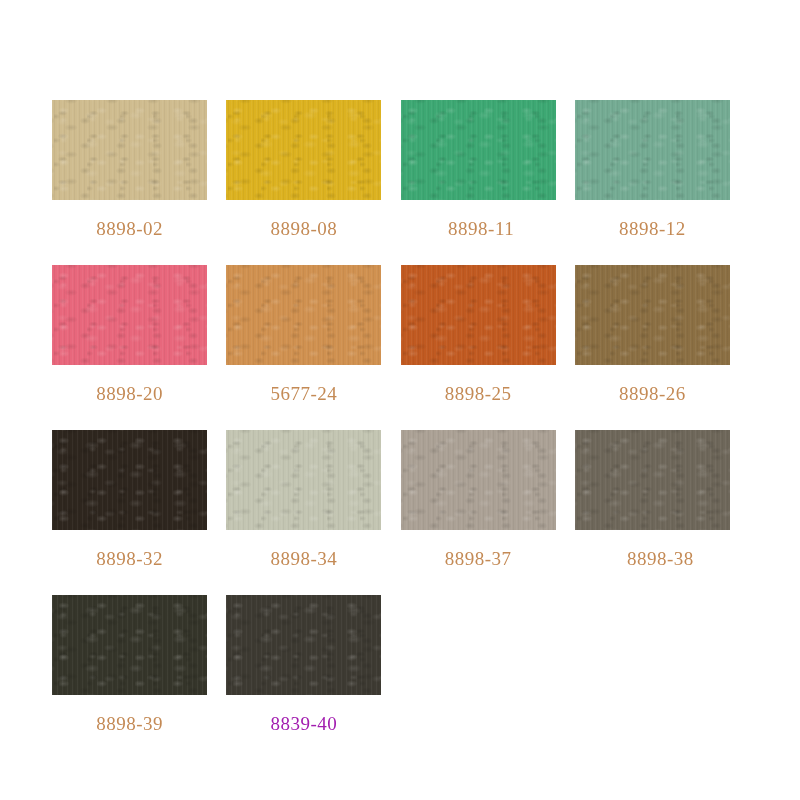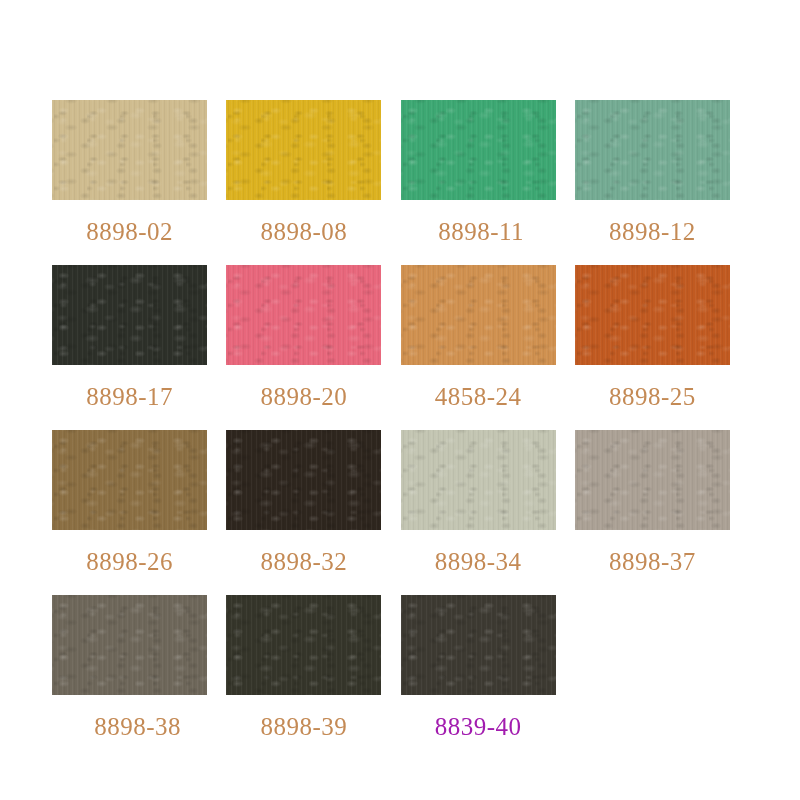--- a/index.html
+++ b/index.html
@@ -83,21 +83,21 @@
       radial-gradient(ellipse 6px 4px at 47% 88%, rgba(255,255,255,0.11), rgba(255,255,255,0) 70%),
       radial-gradient(ellipse 9px 5px at 88% 35%, rgba(255,255,255,0.10), rgba(255,255,255,0) 70%),
       radial-gradient(ellipse 7px 4px at 5% 52%, rgba(0,0,0,0.10), rgba(0,0,0,0) 70%);
     background-size: 38px 26px, 31px 23px, 44px 29px, 36px 25px, 41px 27px, 29px 21px, 47px 31px, 33px 24px;
     opacity: 0.9;
     pointer-events: none;
   }
 
   .swatch-label {
     margin-top: 19px;
-    font-size: 25px;
+    font-size: 19px;
     letter-spacing: 0.5px;
     color: #c48a55;
     white-space: nowrap;
     line-height: 1;
   }
 </style>
 </head>
 <body style="background: rgb(255, 255, 255);">
 
 <div id="swatch-sheet">
@@ -112,30 +112,26 @@
       </div>
       <div class="swatch-cell">
         <div class="swatch-chip" style="background-color: rgb(61, 168, 115);"></div>
         <div class="swatch-label" style="color: rgb(196, 138, 85); margin-left: 6px;">8898-11</div>
       </div>
       <div class="swatch-cell">
         <div class="swatch-chip" style="background-color: rgb(116, 171, 147);"></div>
         <div class="swatch-label" style="color: rgb(196, 138, 85);">8898-12</div>
       </div>
       <div class="swatch-cell">
-        <div class="swatch-chip" style="background-color: rgb(45, 48, 41);"></div>
-        <div class="swatch-label" style="color: rgb(196, 138, 85);">8898-17</div>
-      </div>
-      <div class="swatch-cell">
         <div class="swatch-chip" style="background-color: rgb(232, 103, 124);"></div>
         <div class="swatch-label" style="color: rgb(196, 138, 85);">8898-20</div>
       </div>
       <div class="swatch-cell">
         <div class="swatch-chip" style="background-color: rgb(208, 145, 80);"></div>
-        <div class="swatch-label" style="color: rgb(196, 138, 85);">4858-24</div>
+        <div class="swatch-label" style="color: rgb(196, 138, 85);">5677-24</div>
       </div>
       <div class="swatch-cell">
         <div class="swatch-chip" style="background-color: rgb(193, 90, 33);"></div>
         <div class="swatch-label" style="color: rgb(196, 138, 85);">8898-25</div>
       </div>
       <div class="swatch-cell">
         <div class="swatch-chip" style="background-color: rgb(139, 111, 67);"></div>
         <div class="swatch-label" style="color: rgb(196, 138, 85);">8898-26</div>
       </div>
       <div class="swatch-cell">

